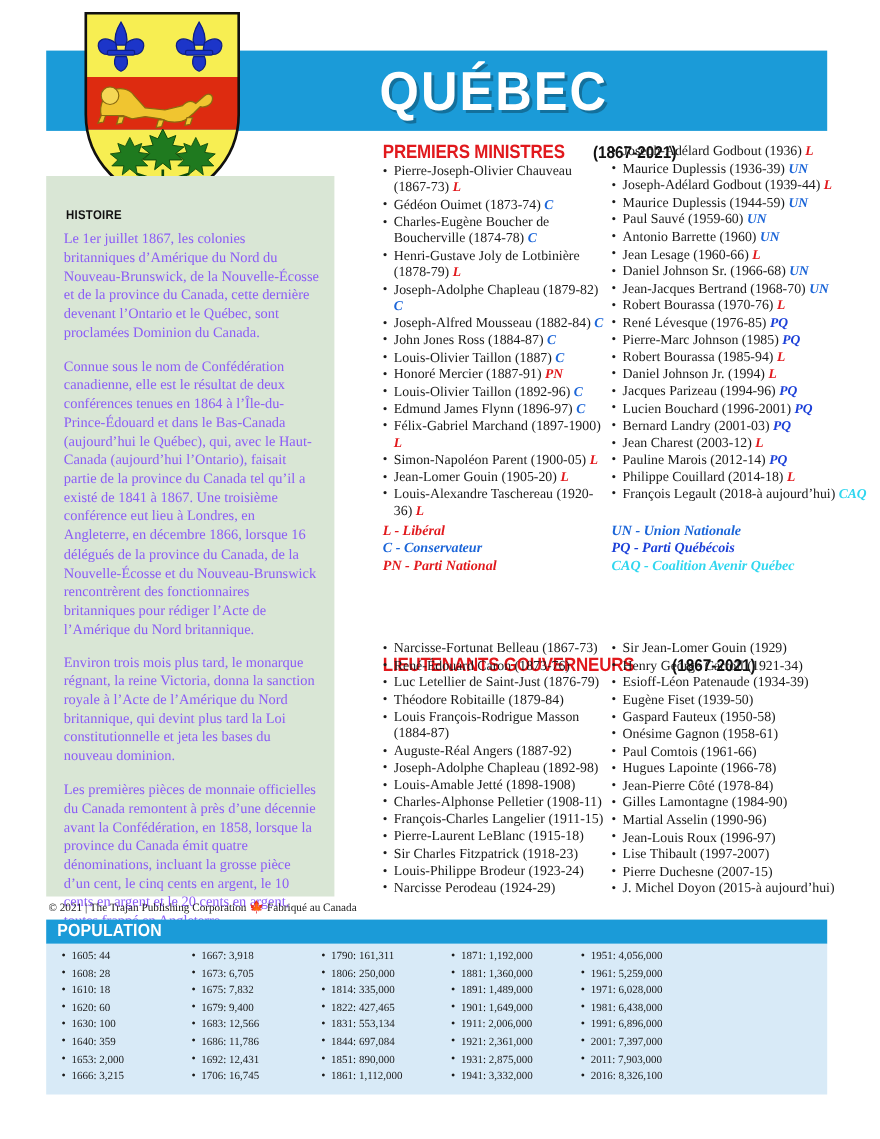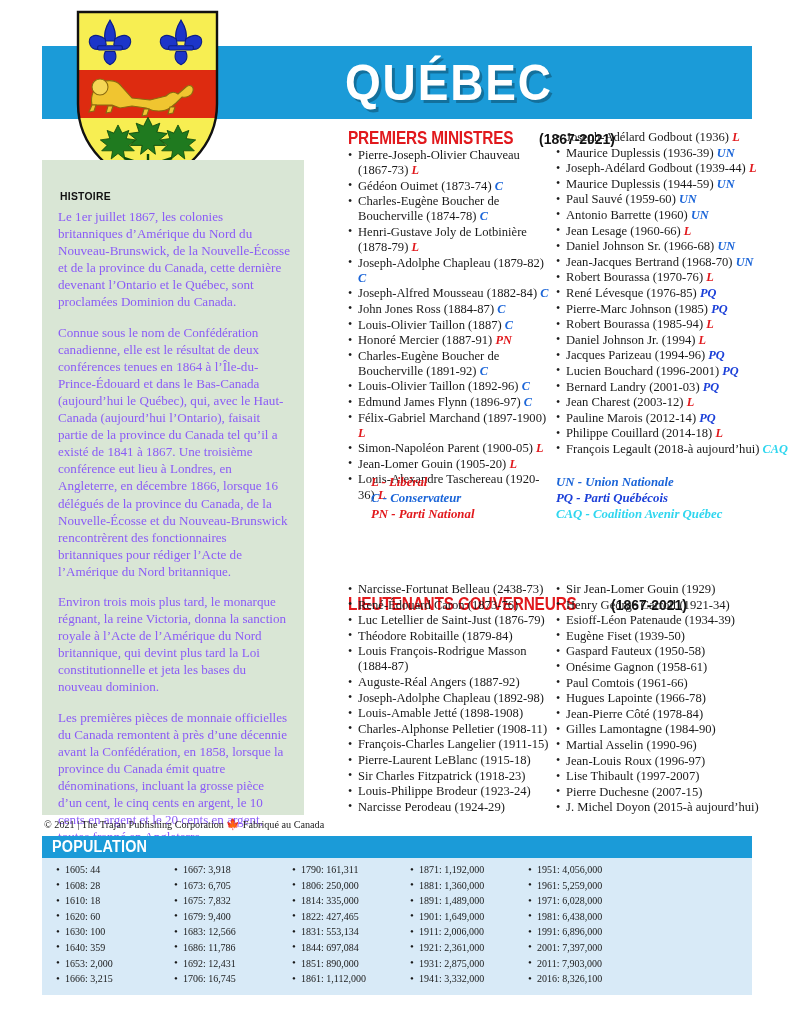--- a/index.html
+++ b/index.html
@@ -102,21 +102,21 @@
   #lg-left  { left: 348px; top: 582px; width: 205px; }
   #lg-right { left: 556px; top: 582px; width: 244px; }
 
   
   .legend {
     position: absolute;
     font-style: italic; font-weight: bold;
     font-size: 12.8px; line-height: 16.2px;
     white-space: nowrap;
   }
-  #legend-left  { left: 348px; top: 474px; margin-left: 23px; }
+  #legend-left  { left: 348px; top: 474px; }
   #legend-right { left: 556px; top: 474px; }
 
   
   .copyright {
     position: absolute; left: 44px; top: 818px;
     font-size: 10.2px; color: #1a1a1a;
     white-space: nowrap;
   }
   .maple { color: #e1191d; font-size: 11px; }
 
@@ -230,21 +230,20 @@
   <ul class="list" id="pm-left">
       <li><span>Pierre-Joseph-Olivier Chauveau (1867-73)</span> <span class="party p-L">L</span></li>
       <li><span>Gédéon Ouimet (1873-74)</span> <span class="party p-C">C</span></li>
       <li><span>Charles-Eugène Boucher de Boucherville (1874-78)</span> <span class="party p-C">C</span></li>
       <li><span>Henri-Gustave Joly de Lotbinière (1878-79)</span> <span class="party p-L">L</span></li>
       <li><span>Joseph-Adolphe Chapleau (1879-82)</span> <span class="party p-C">C</span></li>
       <li><span>Joseph-Alfred Mousseau (1882-84)</span> <span class="party p-C">C</span></li>
       <li><span>John Jones Ross (1884-87)</span> <span class="party p-C">C</span></li>
       <li><span>Louis-Olivier Taillon (1887)</span> <span class="party p-C">C</span></li>
       <li><span>Honoré Mercier (1887-91)</span> <span class="party p-PN">PN</span></li>
-      <li><span>Charles-Eugène Boucher de Boucherville (1891-92)</span> <span class="party p-C">C</span></li>
       <li><span>Louis-Olivier Taillon (1892-96)</span> <span class="party p-C">C</span></li>
       <li><span>Edmund James Flynn (1896-97)</span> <span class="party p-C">C</span></li>
       <li><span>Félix-Gabriel Marchand (1897-1900)</span> <span class="party p-L">L</span></li>
       <li><span>Simon-Napoléon Parent (1900-05)</span> <span class="party p-L">L</span></li>
       <li><span>Jean-Lomer Gouin (1905-20)</span> <span class="party p-L">L</span></li>
       <li><span>Louis-Alexandre Taschereau (1920-36)</span> <span class="party p-L">L</span></li>
     </ul>
   <ul class="list" id="pm-right">
       <li><span>Joseph-Adélard Godbout (1936)</span> <span class="party p-L">L</span></li>
       <li><span>Maurice Duplessis (1936-39)</span> <span class="party p-UN">UN</span></li>
@@ -278,21 +277,21 @@
       <div style="color: rgb(27, 101, 216);">UN - Union Nationale</div>
       <div style="color: rgb(27, 63, 216);">PQ - Parti Québécois</div>
       <div style="color: rgb(47, 214, 239);">CAQ - Coalition Avenir Québec</div>
     </div>
 
   <div class="sec-head" id="lg-head">
     <span class="big">LIEUTENANTS GOUVERNEURS</span>
     <span class="yrs">(1867-2021)</span>
   </div>
   <ul class="list" id="lg-left">
-      <li>Narcisse-Fortunat Belleau (2438-73)</li>
+      <li>Narcisse-Fortunat Belleau (1867-73)</li>
       <li>René-Édouard Caron (1873-76)</li>
       <li>Luc Letellier de Saint-Just (1876-79)</li>
       <li>Théodore Robitaille (1879-84)</li>
       <li>Louis François-Rodrigue Masson (1884-87)</li>
       <li>Auguste-Réal Angers (1887-92)</li>
       <li>Joseph-Adolphe Chapleau (1892-98)</li>
       <li>Louis-Amable Jetté (1898-1908)</li>
       <li>Charles-Alphonse Pelletier (1908-11)</li>
       <li>François-Charles Langelier (1911-15)</li>
       <li>Pierre-Laurent LeBlanc (1915-18)</li>

